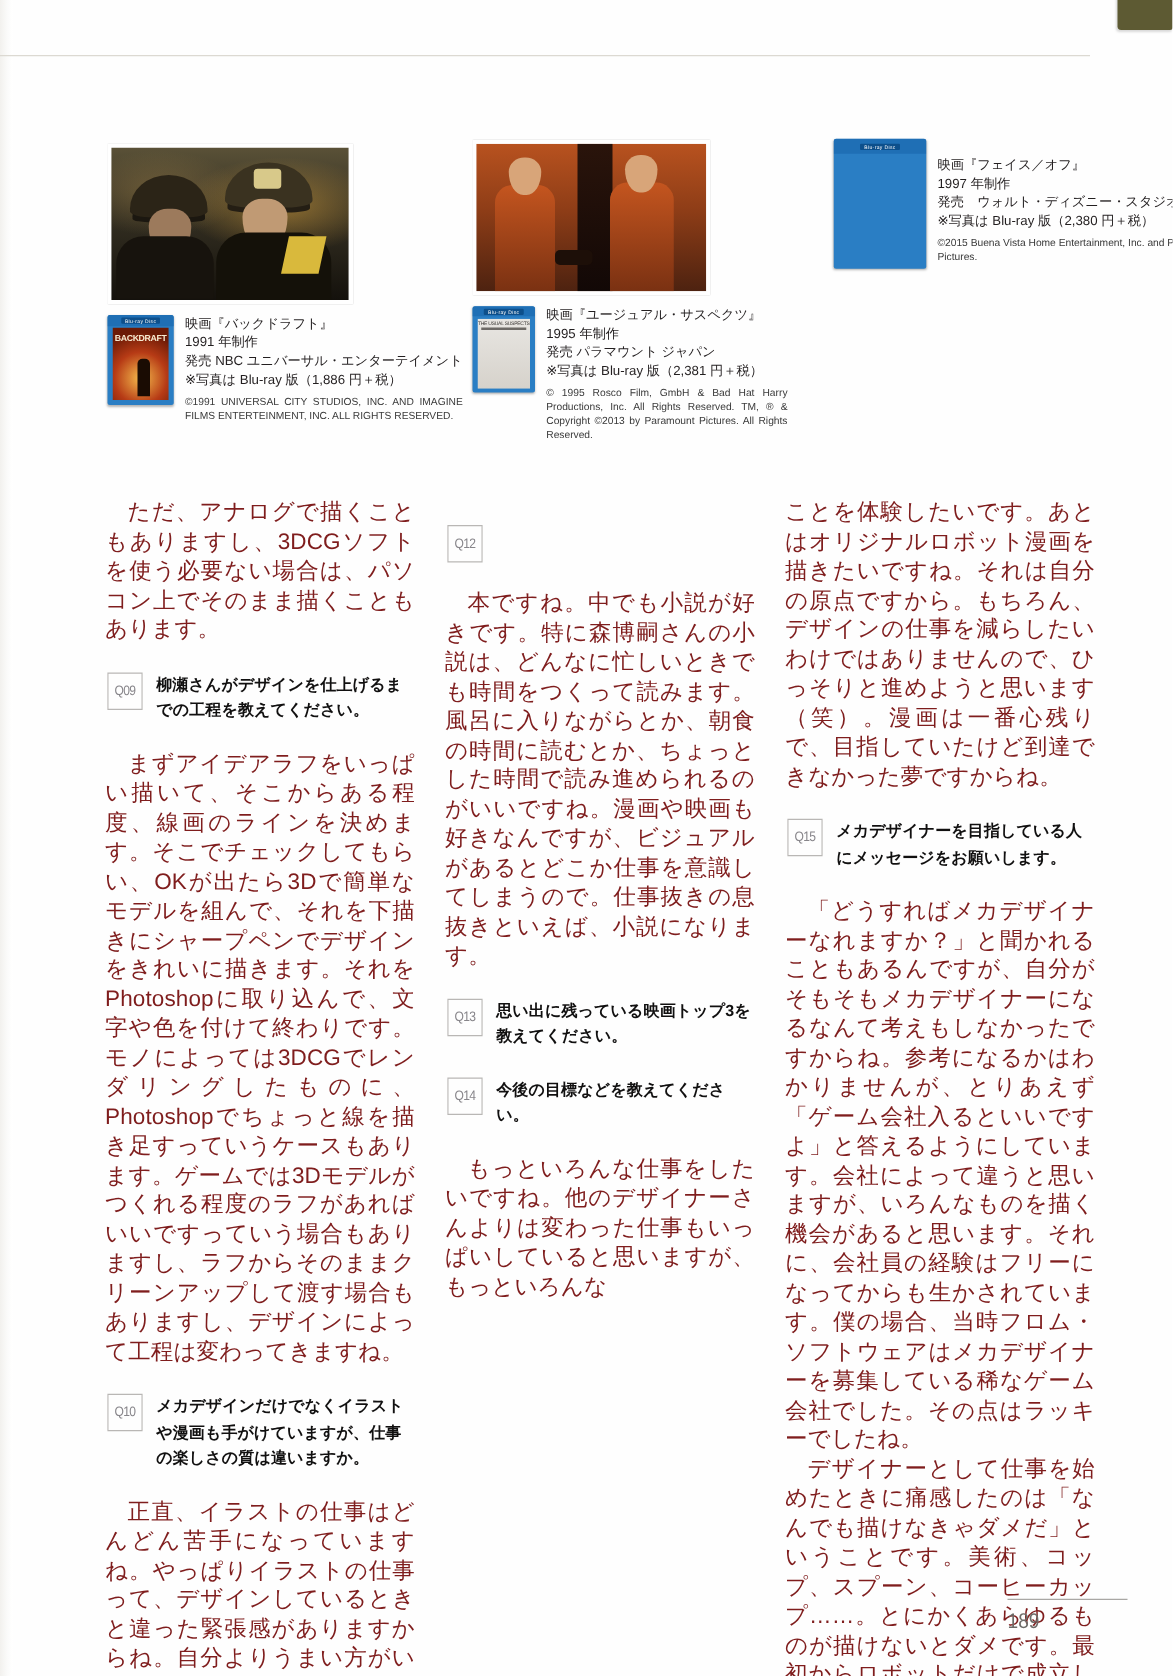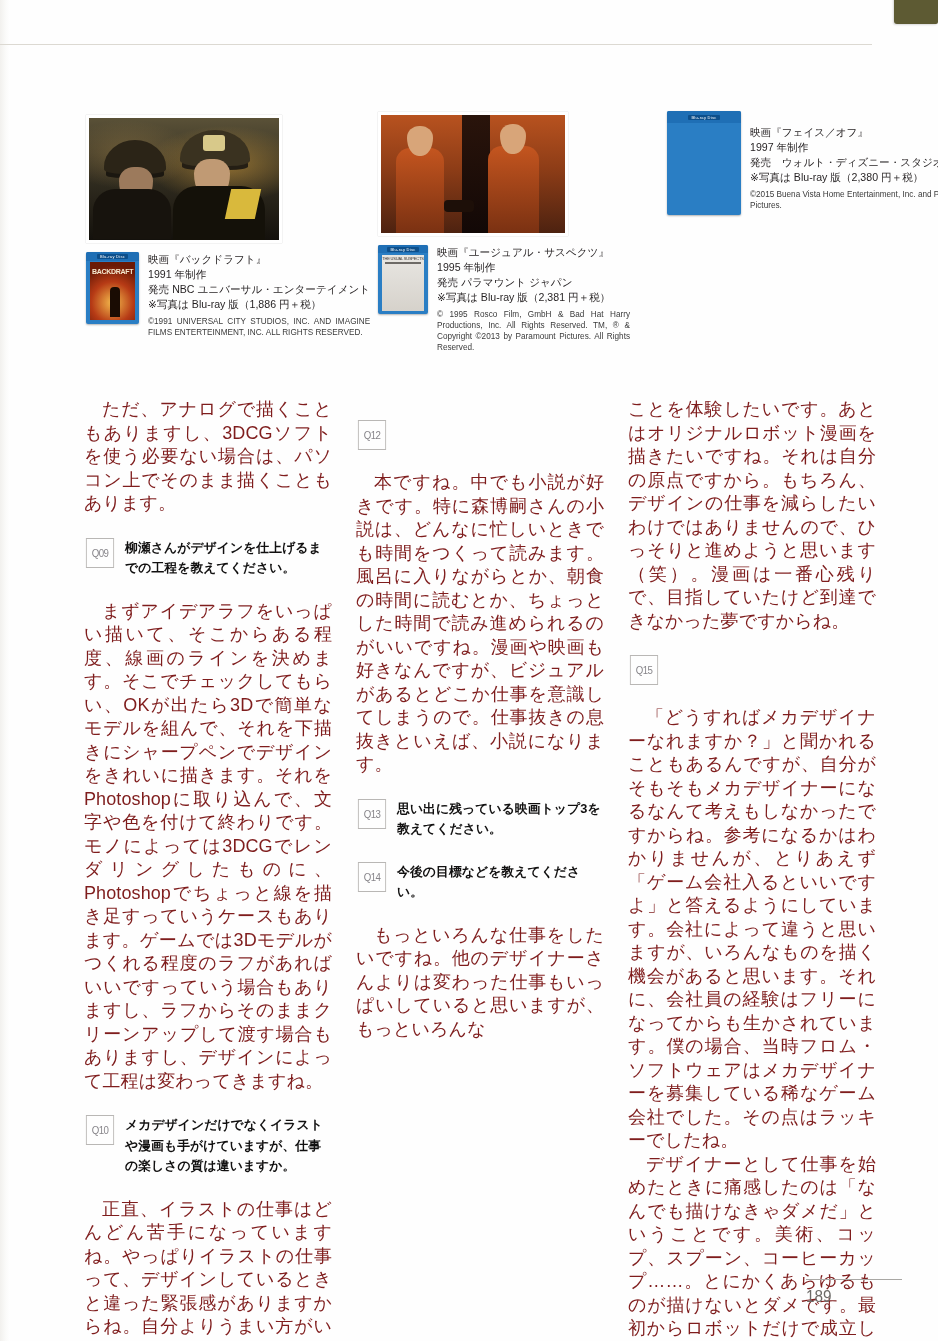--- a/index.html
+++ b/index.html
@@ -499,20 +499,21 @@
       </div>
 
       <p class="body indent">もっといろんな仕事をしたいですね。他のデザイナーさんよりは変わった仕事もいっぱいしていると思いますが、もっといろんな</p>
     </div>
 
     <div class="col col-3">
       <p class="body">ことを体験したいです。あとはオリジナルロボット漫画を描きたいですね。それは自分の原点ですから。もちろん、デザインの仕事を減らしたいわけではありませんので、ひっそりと進めようと思います（笑）。漫画は一番心残りで、目指していたけど到達できなかった夢ですからね。</p>
 
       <div class="qblock">
         <div class="qbadge">Q15</div>
+        <div class="qtext">メカデザイナーを目指している人にメッセージをお願いします。</div>
       </div>
 
       <p class="body indent">「どうすればメカデザイナーなれますか？」と聞かれることもあるんですが、自分がそもそもメカデザイナーになるなんて考えもしなかったですからね。参考になるかはわかりませんが、とりあえず「ゲーム会社入るといいですよ」と答えるようにしています。会社によって違うと思いますが、いろんなものを描く機会があると思います。それに、会社員の経験はフリーになってからも生かされています。僕の場合、当時フロム・ソフトウェアはメカデザイナーを募集している稀なゲーム会社でした。その点はラッキーでしたね。</p>
       <p class="body indent">デザイナーとして仕事を始めたときに痛感したのは「なんでも描けなきゃダメだ」ということです。美術、コップ、スプーン、コーヒーカップ……。とにかくあらゆるものが描けないとダメです。最初からロボットだけで成立しているデザイナーさんなんていないんですよ。ある意味、その世界すべてを自分で構築できないと。デザインワークスとして、自分で世界全部を描けるのが理想ですよね。</p>
     </div>
 
   </div>
 
   <div class="footer">
     <div class="footer-rule"></div>

